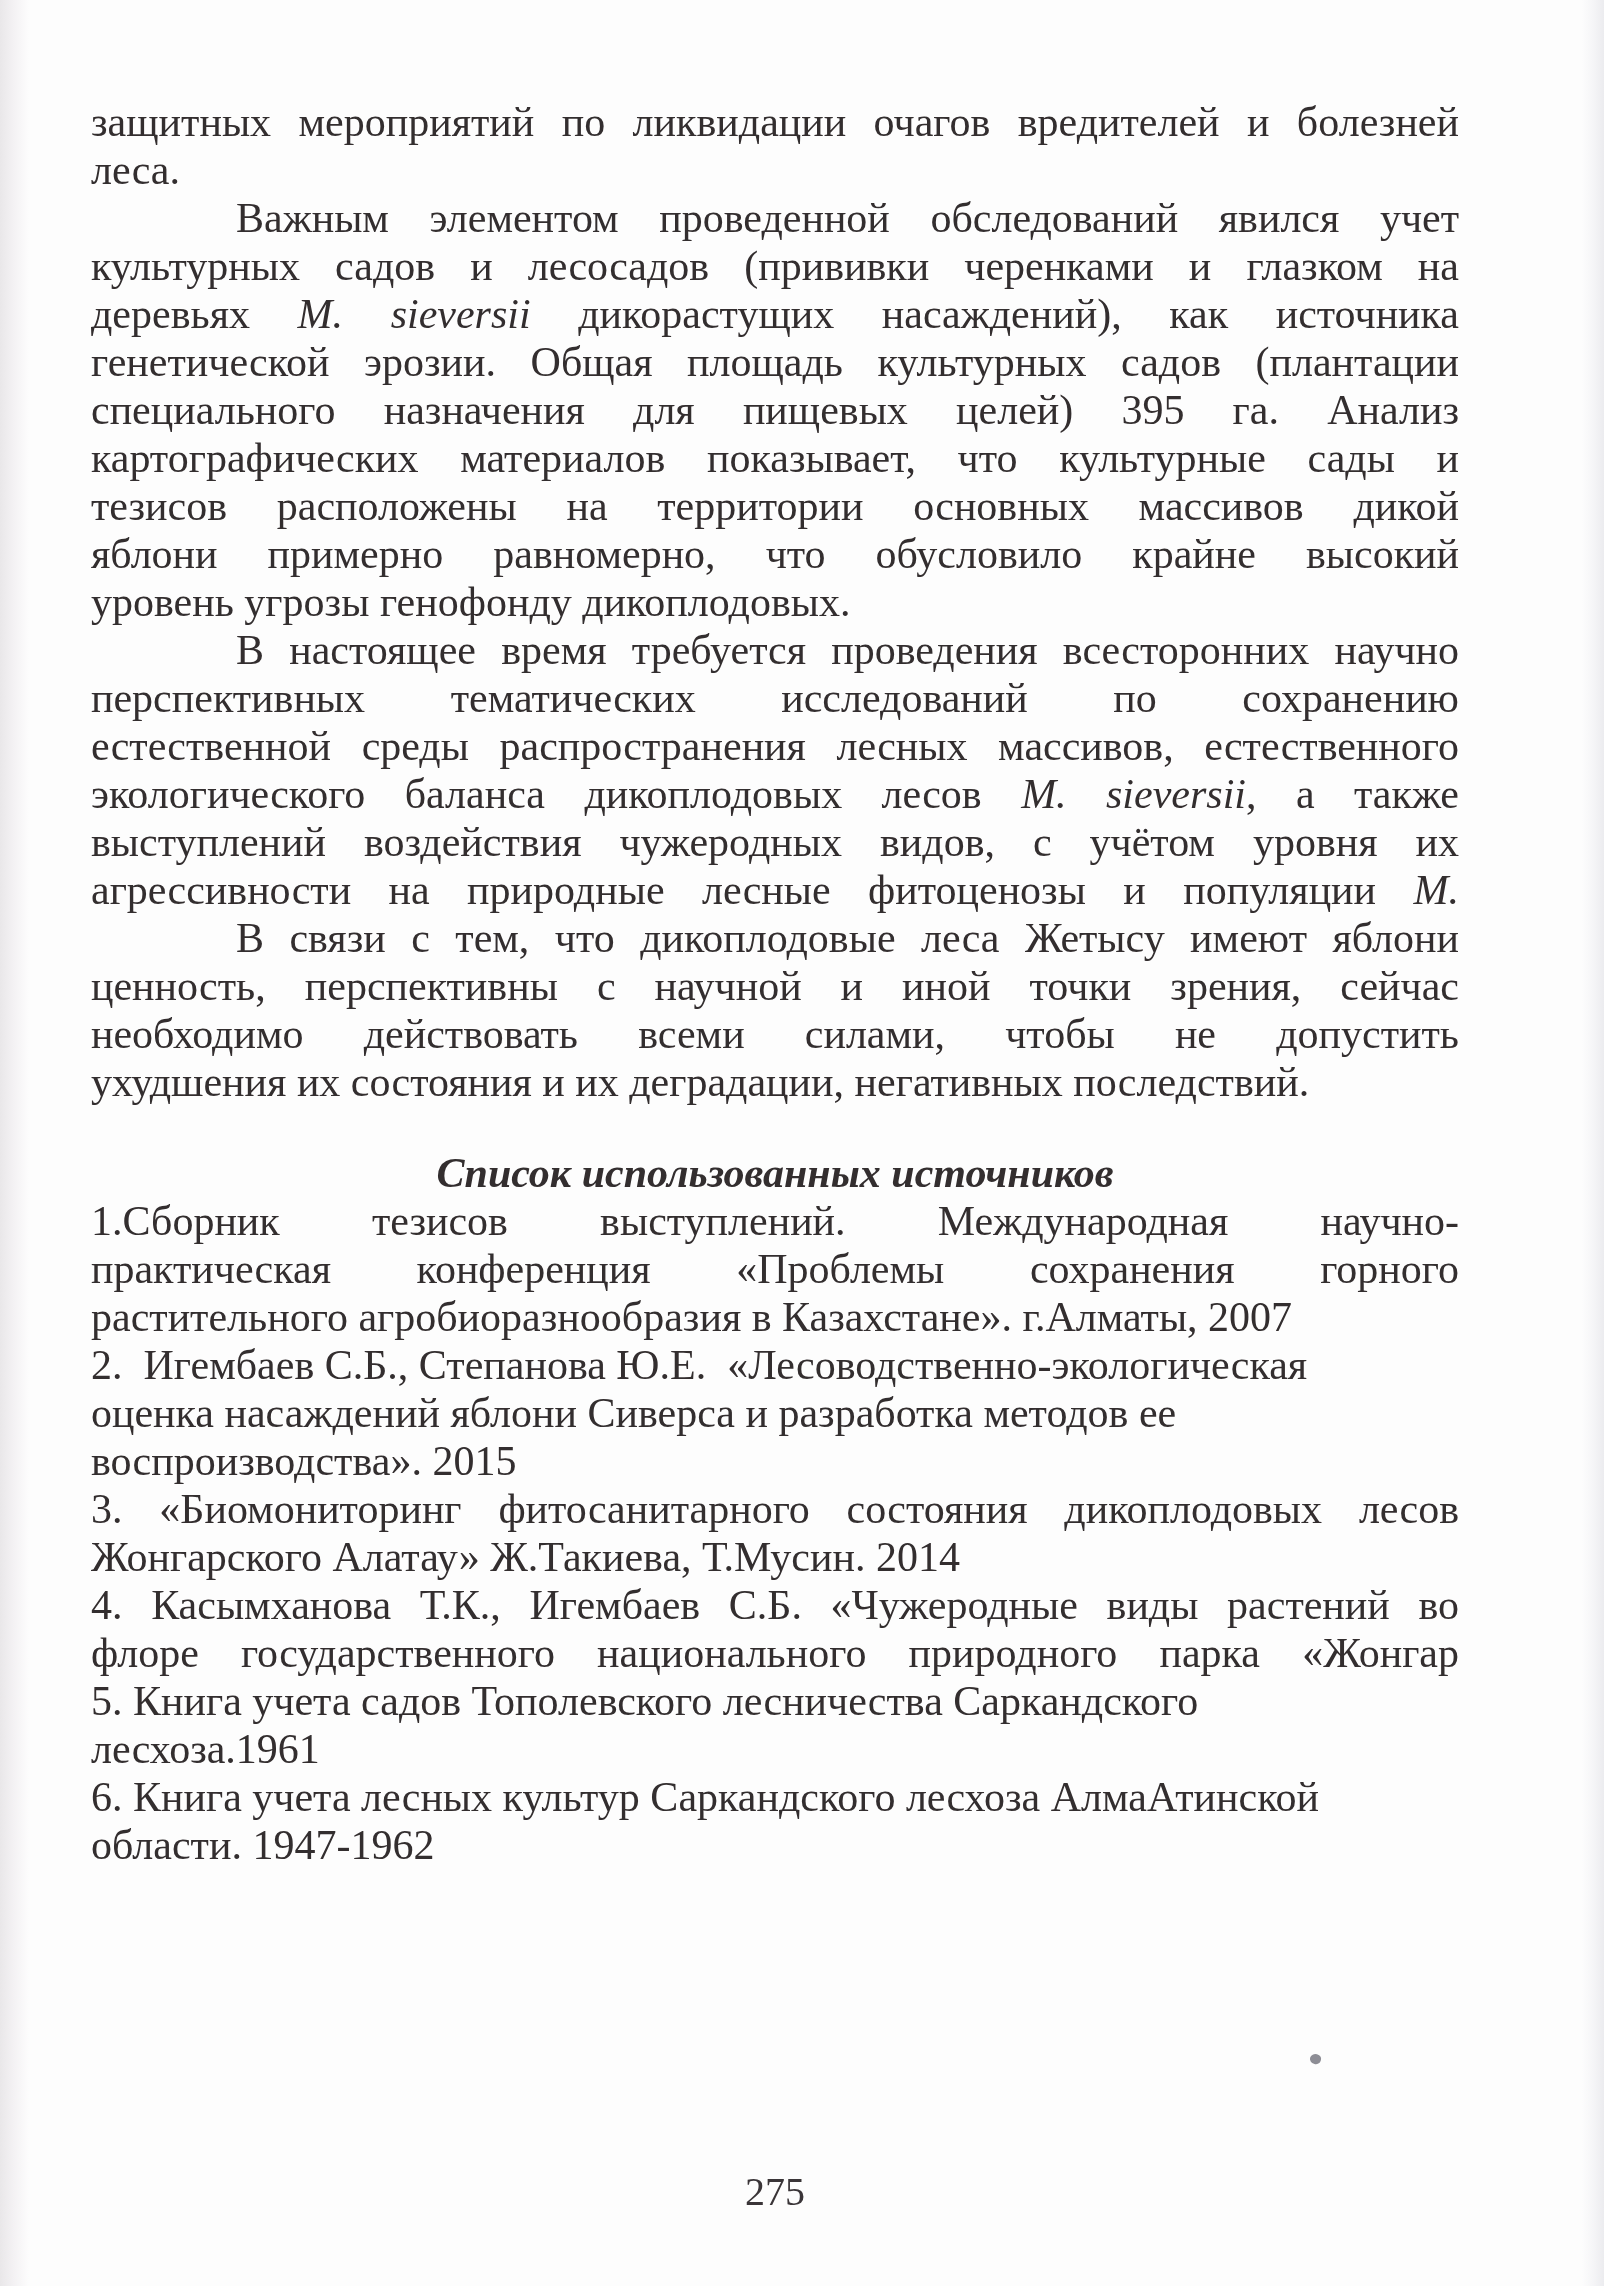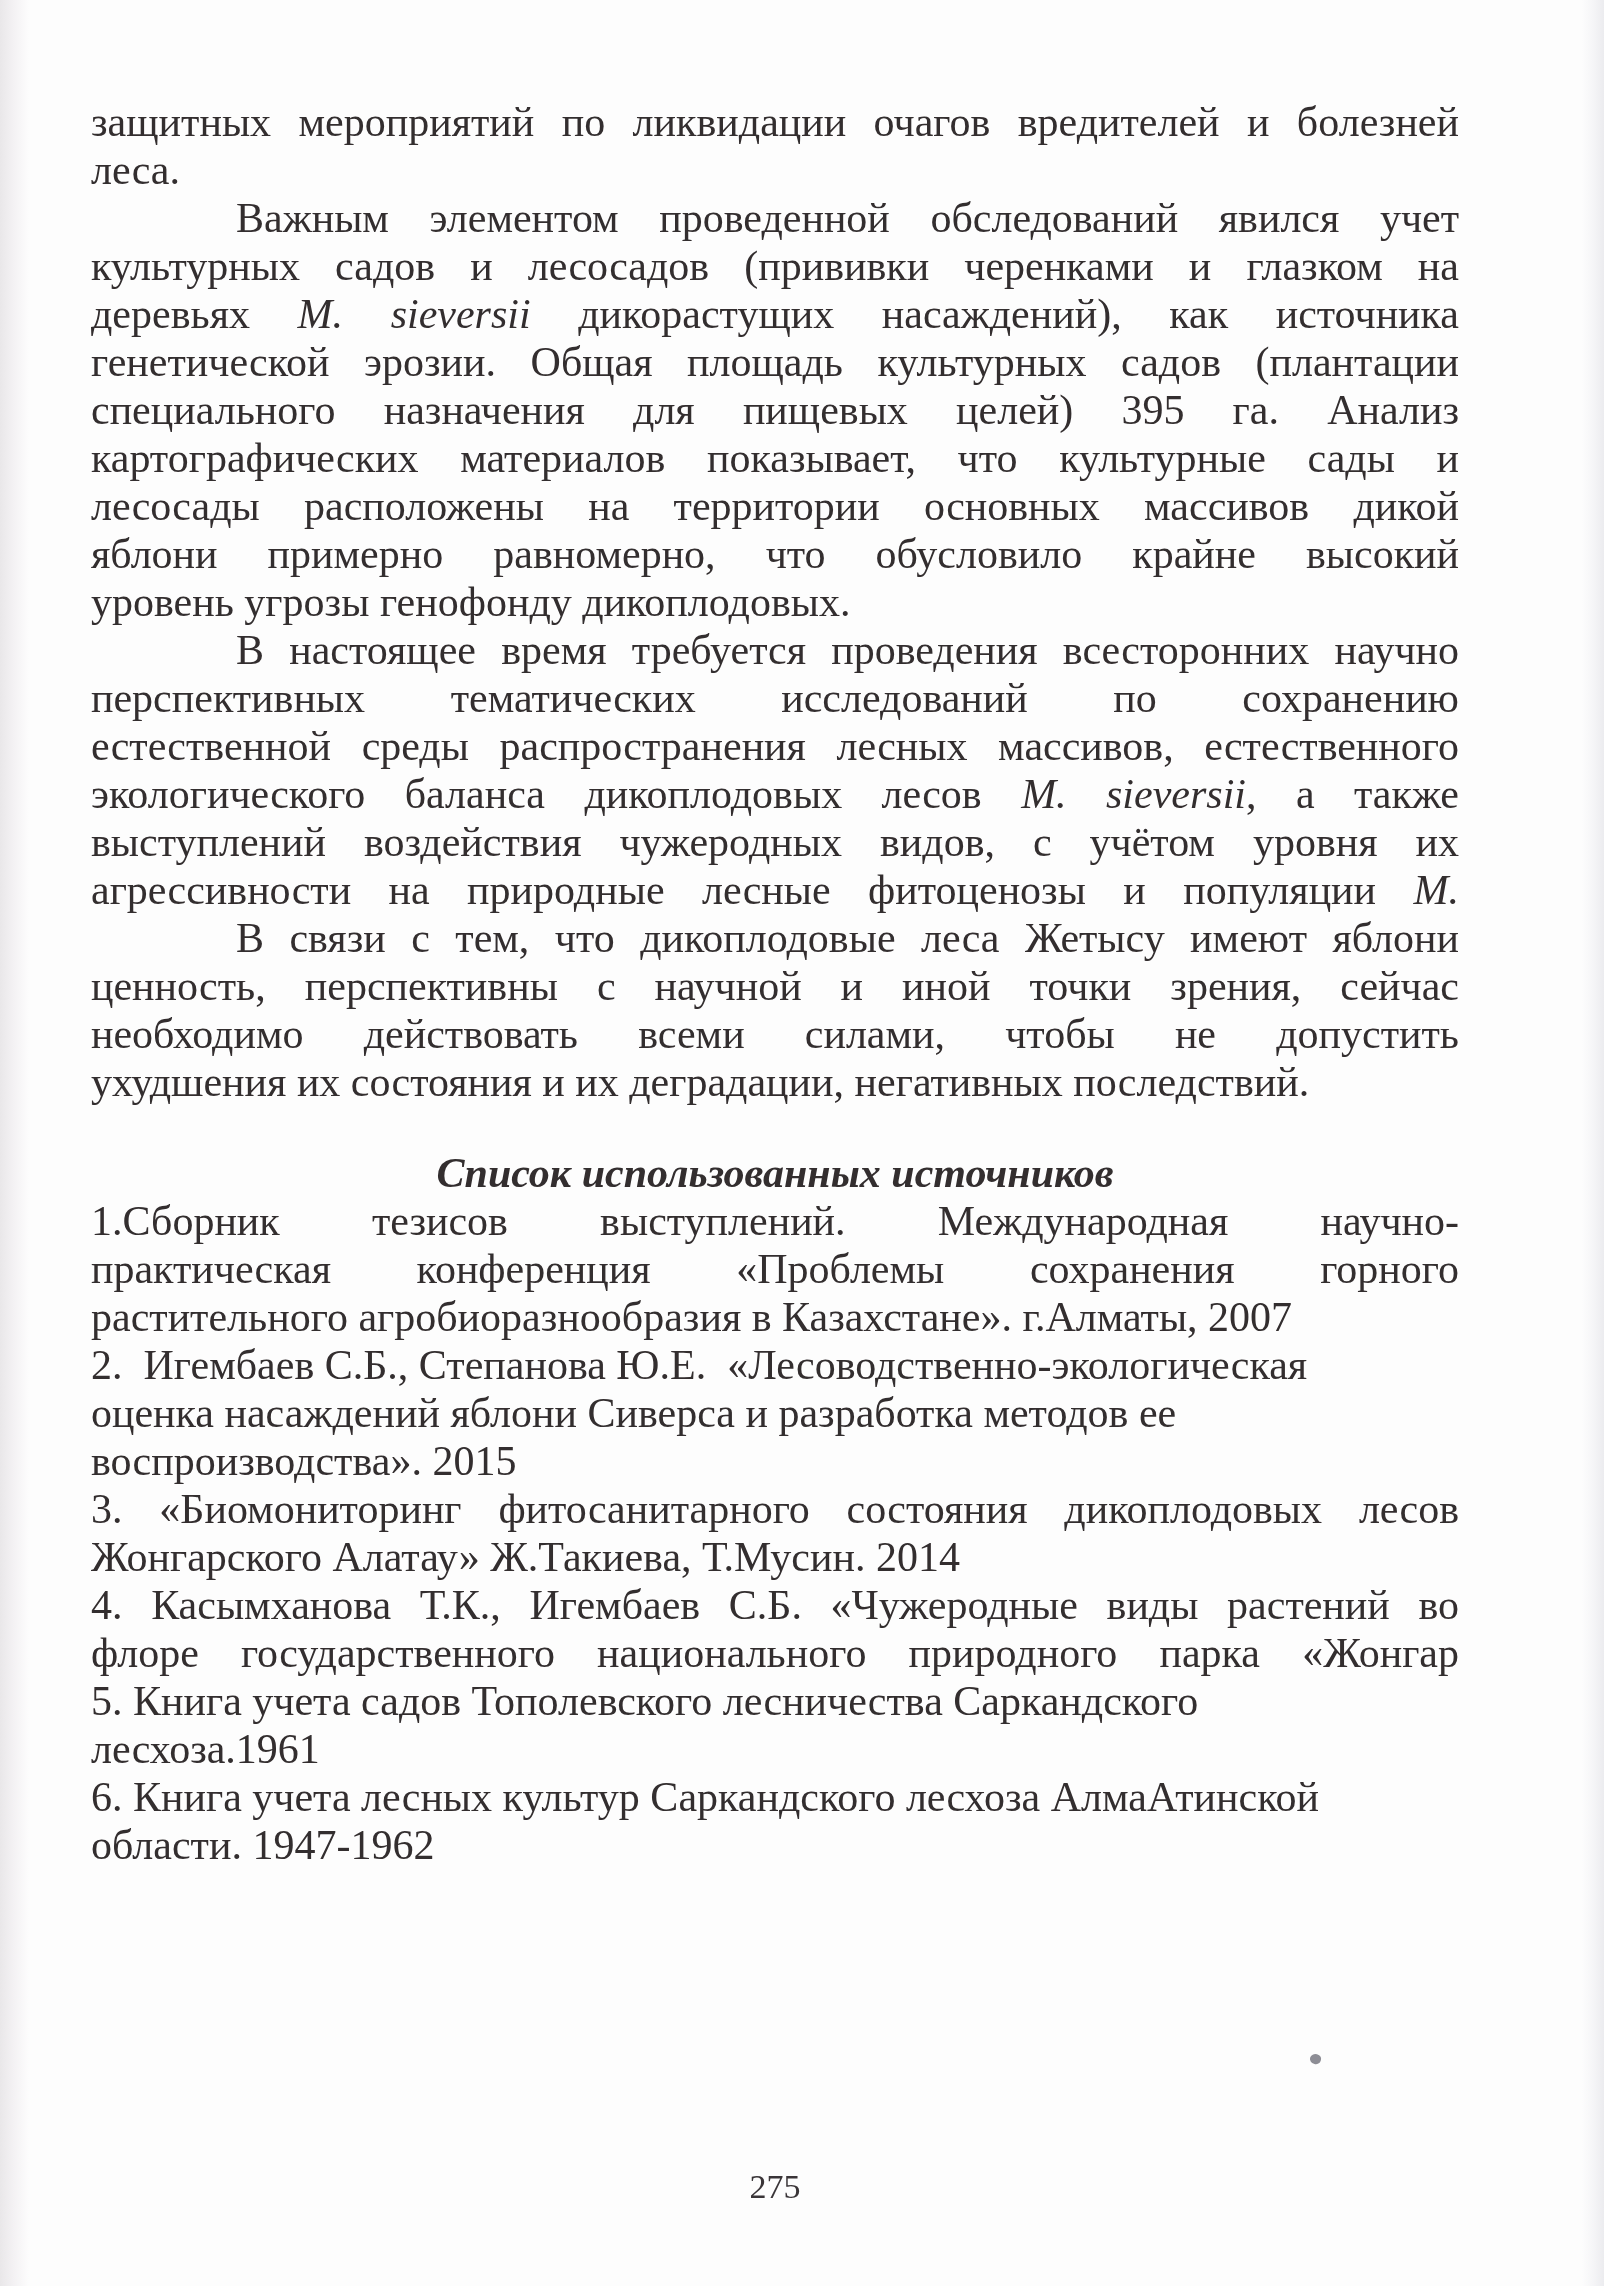--- a/index.html
+++ b/index.html
@@ -54,21 +54,21 @@
   }
   .line.indent { text-indent: 145px; }
   .seg.it { font-style: italic; }
   .seg.b  { font-weight: bold; }
   .footer {
     position: absolute;
     left: 91px;
     top: 2168px;
     width: 1368px;
     text-align: center;
-    font-size: 34px;
+    font-size: 40px;
     color: #3a3538;
   }
   .speck {
     position: absolute;
     left: 1310px;
     top: 2054px;
     width: 10.8px;
     height: 9.8px;
     background: #8d8d95;
     border-radius: 55% 45% 50% 50%;
@@ -86,21 +86,21 @@
         <div class="line justify"><span class="seg">защитных мероприятий по ликвидации очагов вредителей и болезней</span></div>
         <div class="line left"><span class="seg">леса.</span></div>
       </div>
       <div class="block paragraph">
         <div class="line justify indent"><span class="seg">Важным элементом проведенной обследований явился учет</span></div>
         <div class="line justify"><span class="seg">культурных садов и лесосадов (прививки черенками и глазком на</span></div>
         <div class="line justify"><span class="seg">деревьях </span><span class="seg it">M. sieversii</span><span class="seg"> дикорастущих насаждений), как источника</span></div>
         <div class="line justify"><span class="seg">генетической эрозии. Общая площадь культурных садов (плантации</span></div>
         <div class="line justify"><span class="seg">специального назначения для пищевых целей) 395 га. Анализ</span></div>
         <div class="line justify"><span class="seg">картографических материалов показывает, что культурные сады и</span></div>
-        <div class="line justify"><span class="seg">лесосады расположены на территории основных массивов дикой</span></div>
+        <div class="line justify"><span class="seg">тезисов расположены на территории основных массивов дикой</span></div>
         <div class="line justify"><span class="seg">яблони примерно равномерно, что обусловило крайне высокий</span></div>
         <div class="line left"><span class="seg">уровень угрозы генофонду дикоплодовых.</span></div>
       </div>
       <div class="block paragraph">
         <div class="line justify indent"><span class="seg">В настоящее время требуется проведения всесторонних научно</span></div>
         <div class="line justify"><span class="seg">перспективных тематических исследований по сохранению</span></div>
         <div class="line justify"><span class="seg">естественной среды распространения лесных массивов, естественного</span></div>
         <div class="line justify"><span class="seg">экологического баланса дикоплодовых лесов </span><span class="seg it">M. sieversii</span><span class="seg">, а также</span></div>
         <div class="line justify"><span class="seg">выступлений воздействия чужеродных видов, с учётом уровня их</span></div>
         <div class="line justify"><span class="seg">агрессивности на природные лесные фитоценозы и популяции </span><span class="seg it">М.</span></div>

